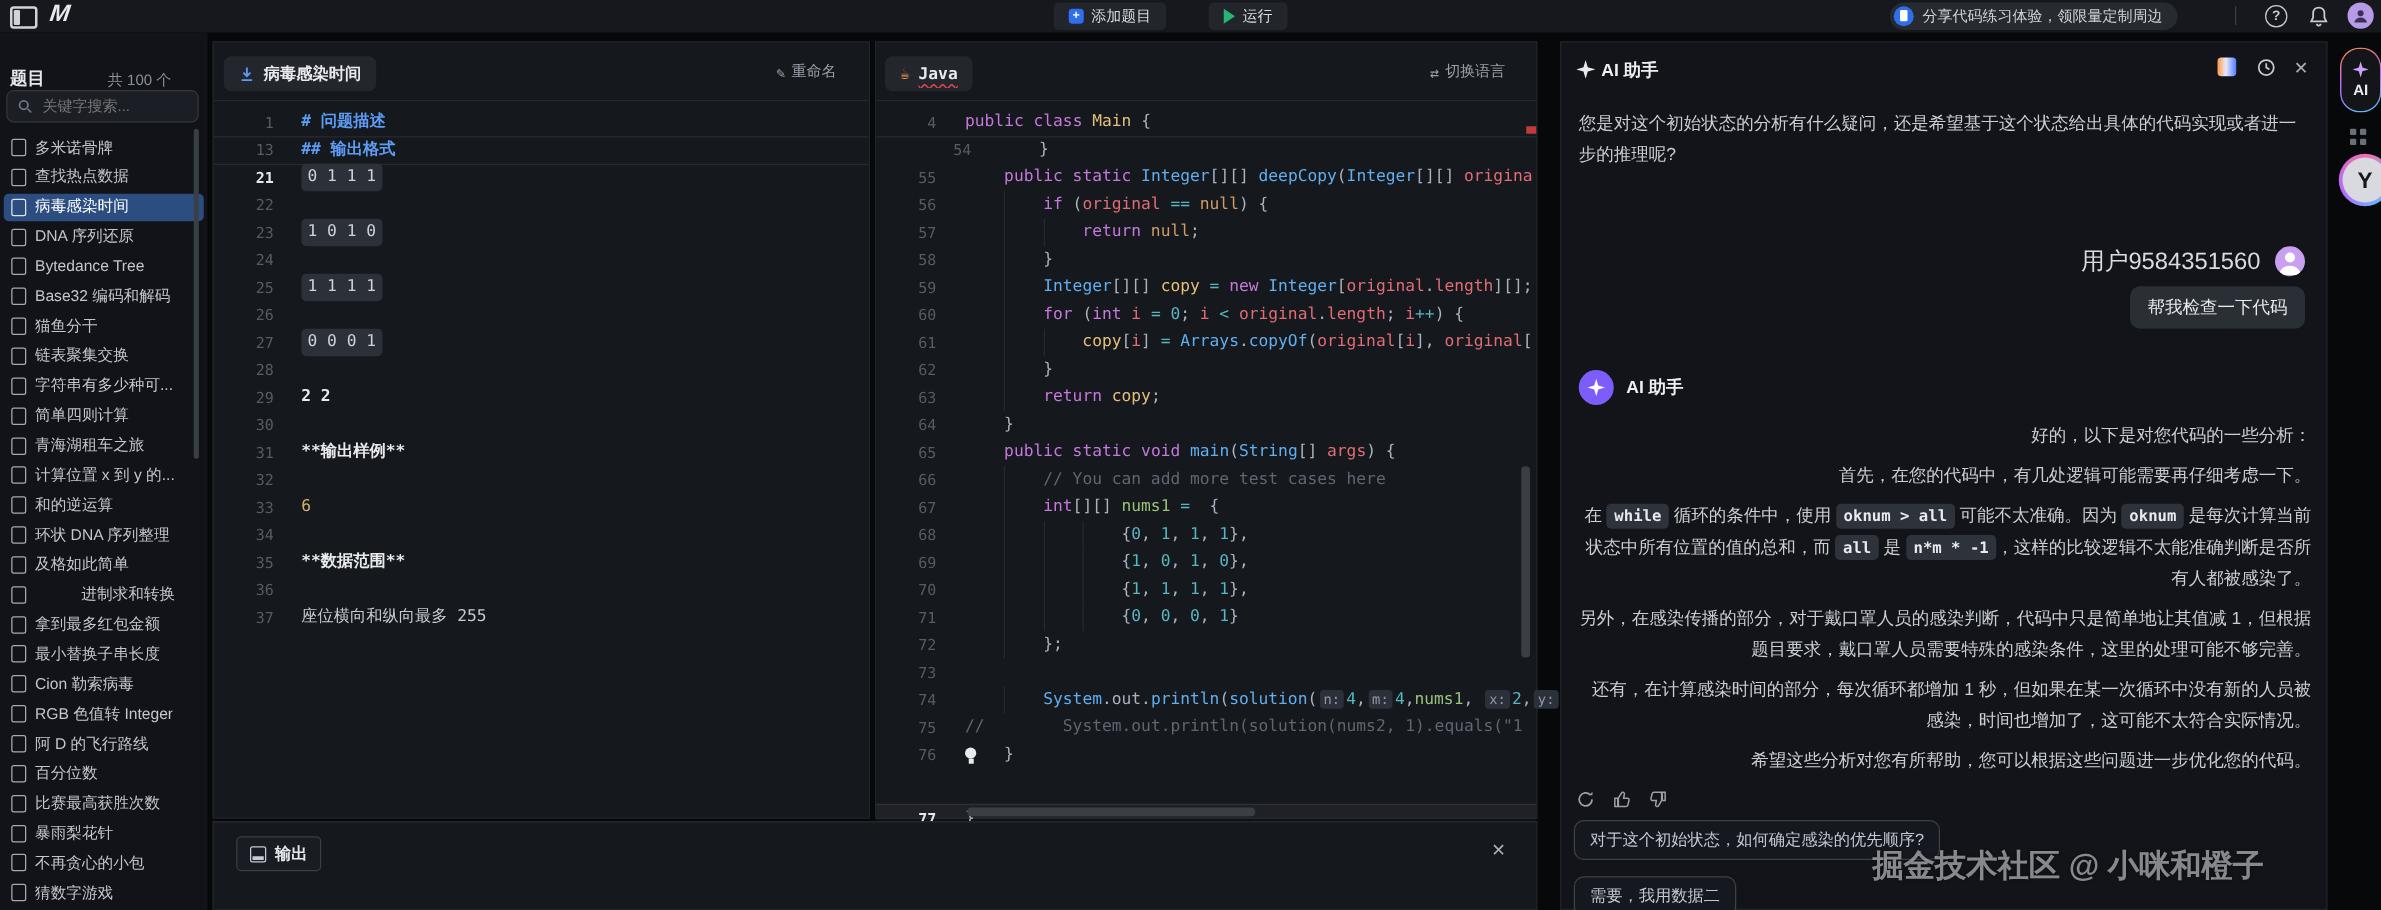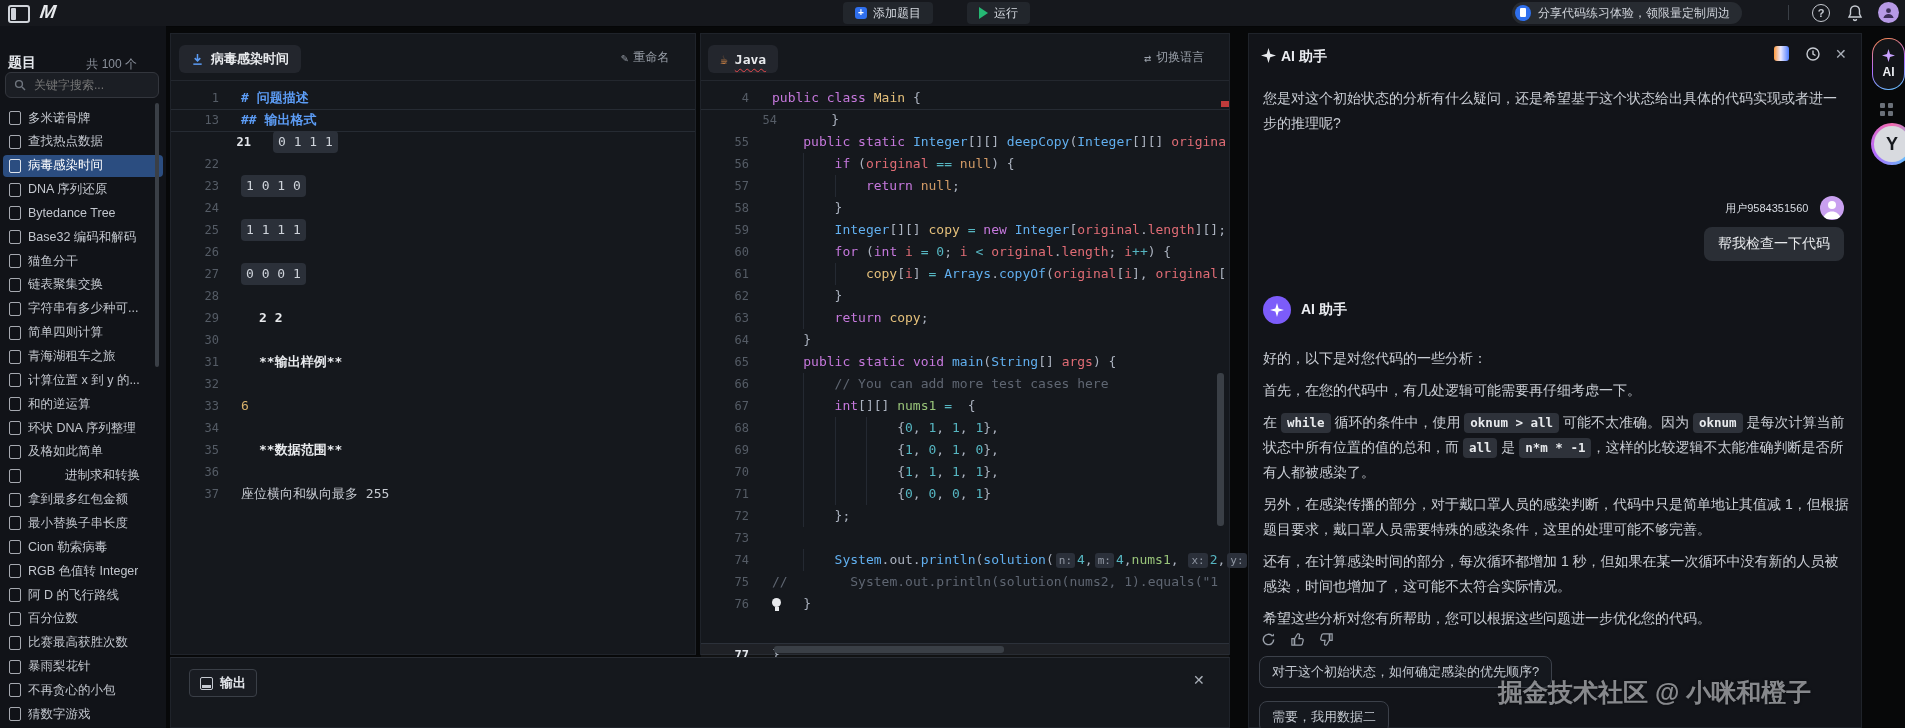--- a/index.html
+++ b/index.html
@@ -54,21 +54,21 @@
   .active-line{background:rgba(255,255,255,.045);border-top:1px solid #2c313a;border-bottom:1px solid #ef4444;margin-top:28px;}
   
   .tk-kw{color:#c678dd;} .tk-cls{color:#e5c07b;} .tk-typ{color:#61afef;} .tk-fn{color:#61afef;}
   .tk-vy{color:#e5c07b;} .tk-pr{color:#e06c75;} .tk-gr{color:#98c379;} .tk-num{color:#56b6c2;}
   .tk-com{color:#5f6672;} .tk-pl{color:#abb2bf;} .tk-op{color:#56b6c2;} .tk-nul{color:#d19a66;}
   .tk-inl{display:inline-block;background:#2b303a;color:#9097a3;border-radius:3px;padding:0 3px;margin:0 2px;font-size:11px;line-height:15px;}
   
   .d-h{color:#5c9cf5;font-weight:700;}
   .d-code{display:inline-block;background:#2b3039;border-radius:4px;color:#ced3da;padding:0 5px;}
   .d-code.empty{width:10px;padding:0;}
-  .d-strong{color:#e8eaed;font-weight:700;margin-left:18px;}
+  .d-strong{color:#e8eaed;font-weight:700;}
   .d-plain{color:#c6cad1;}
   .d-num{color:#d7b06a;}
   .bulb{position:absolute;width:9px;height:9px;border-radius:50%;background:#e8eaed;top:5px;}
   .bulb:after{content:"";position:absolute;left:2.5px;top:9px;width:4px;height:4px;background:#e8eaed;}
   
   .vthumb{position:absolute;width:7px;background:#3a3f46;border-radius:3px;}
   .hthumb{position:absolute;height:7px;background:#3a3f46;border-radius:3px;}
   .errmark{position:absolute;width:8px;height:6px;background:#c03b3b;}
   
   .out-tab{position:absolute;left:18px;top:11px;height:26px;display:flex;align-items:center;gap:7px;border:1px solid #3a3f47;border-radius:4px;padding:0 10px;color:#e4e7ec;font-weight:700;font-size:13px;background:#191c22;}
@@ -77,27 +77,27 @@
   .xbtn{position:absolute;color:#aab0b9;font-size:14px;cursor:pointer;}
   
   .ai-head{position:absolute;left:0;top:0;right:0;height:45px;}
   .ai-title{position:absolute;left:32px;top:14px;font-weight:700;color:#eceef2;font-size:14px;}
   .ai-spark{position:absolute;left:12px;top:14px;}
   .grad-ico{position:absolute;top:12px;width:15px;height:15px;border-radius:3px;background:linear-gradient(90deg,#ff9a3c,#e9e7ff 45%,#4f7dff);}
   .clock-ico{position:absolute;top:12px;}
   .ai-text{color:#c9cdd4;font-size:14px;line-height:25px;}
   .ai-greet{position:absolute;left:14px;top:52px;width:586px;margin:0;}
   .user-blk{position:absolute;right:17px;top:162px;text-align:right;}
-  .user-name{font-size:11px;color:#d7dbe2;vertical-align:middle;}
+  .user-name{font-size:19px;color:#d7dbe2;vertical-align:middle;}
   .user-ava{display:inline-block;width:24px;height:24px;border-radius:50%;background:#c9a0f0;margin-left:8px;vertical-align:middle;position:relative;overflow:hidden;}
   .user-bubble{margin-top:7px;display:inline-block;background:#2a2e35;border-radius:8px;padding:8px 14px;color:#e8eaed;font-size:14px;}
   .reply-head{position:absolute;left:14px;top:262px;display:flex;align-items:center;gap:10px;}
   .ai-ava{width:28px;height:28px;border-radius:50%;background:#7c5cfa;display:flex;align-items:center;justify-content:center;}
   .reply-name{font-weight:700;color:#eceef2;font-size:14px;}
-  .reply-body{position:absolute;left:14px;top:312px;width:586px;}
+  .reply-body{position:absolute;left:14px;top:302px;width:586px;text-align:right;}
   .reply-body p{margin:0 0 7px 0;}
   .ai-code{display:inline-block;background:#2e323a;border-radius:4px;padding:0 6px;font-family:"DejaVu Sans Mono",monospace;font-size:12.5px;color:#e8eaed;font-weight:700;line-height:20px;}
   .ai-actions{position:absolute;left:12px;top:598px;display:flex;gap:14px;}
   .ai-actions span{cursor:pointer;}
   .chip{position:absolute;left:10px;border:1px solid #3c414a;border-radius:8px;padding:6px 12px;color:#c3c8d0;font-size:13px;cursor:pointer;background:#15181e;white-space:nowrap;}
   
   .rt-ai{position:absolute;left:1872px;top:38px;width:31px;height:50px;border-radius:16px;border:1.5px solid transparent;
          background:linear-gradient(#131519,#131519) padding-box,linear-gradient(160deg,#ff8a3c,#b36bff,#5ac8fa) border-box;
          display:flex;flex-direction:column;align-items:center;justify-content:center;gap:3px;cursor:pointer;}
   .rt-ai b{color:#eceef2;font-size:12px;}
@@ -287,21 +287,21 @@
         <div class="row" style="top: 53px;">
           <span class="gut">1</span>
           <span class="rc d-h" style="left: 70px;"># 问题描述</span>
         </div>
         <div class="fold-div" style="top: 75px;"></div>
         <div class="row" style="top: 75px;">
           <span class="gut">13</span>
           <span class="rc d-h" style="left: 70px;">## 输出格式</span>
         </div>
         <div class="fold-div" style="top: 97px;"></div>
-        <div class="row" style="top: 97px; margin-left: 32px;">
+        <div class="row" style="top: 97px;">
           <span class="gut on">21</span>
           <span class="rc" style="left: 70px;"><span class="d-code">0 1 1 1</span></span>
         </div>
         <div class="row" style="top: 119px;">
           <span class="gut">22</span>
           <span class="rc" style="left: 70px;"><span class="d-code empty"></span></span>
         </div>
         <div class="row" style="top: 141px;">
           <span class="gut">23</span>
           <span class="rc" style="left: 70px;"><span class="d-code">1 0 1 0</span></span>

